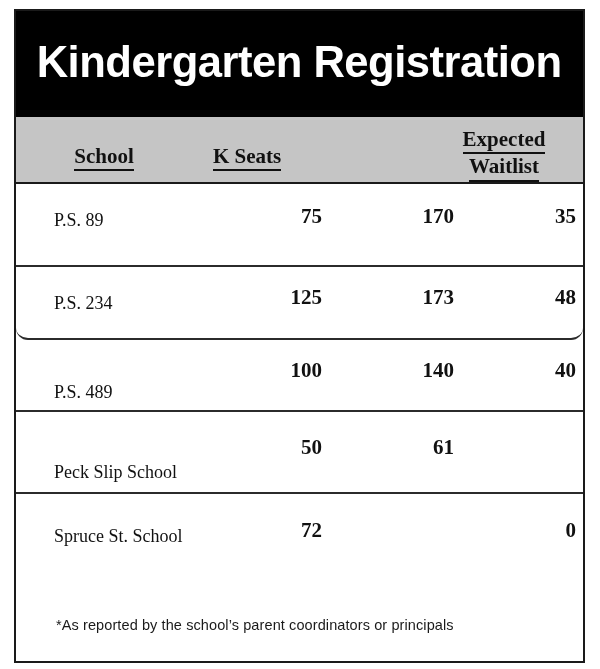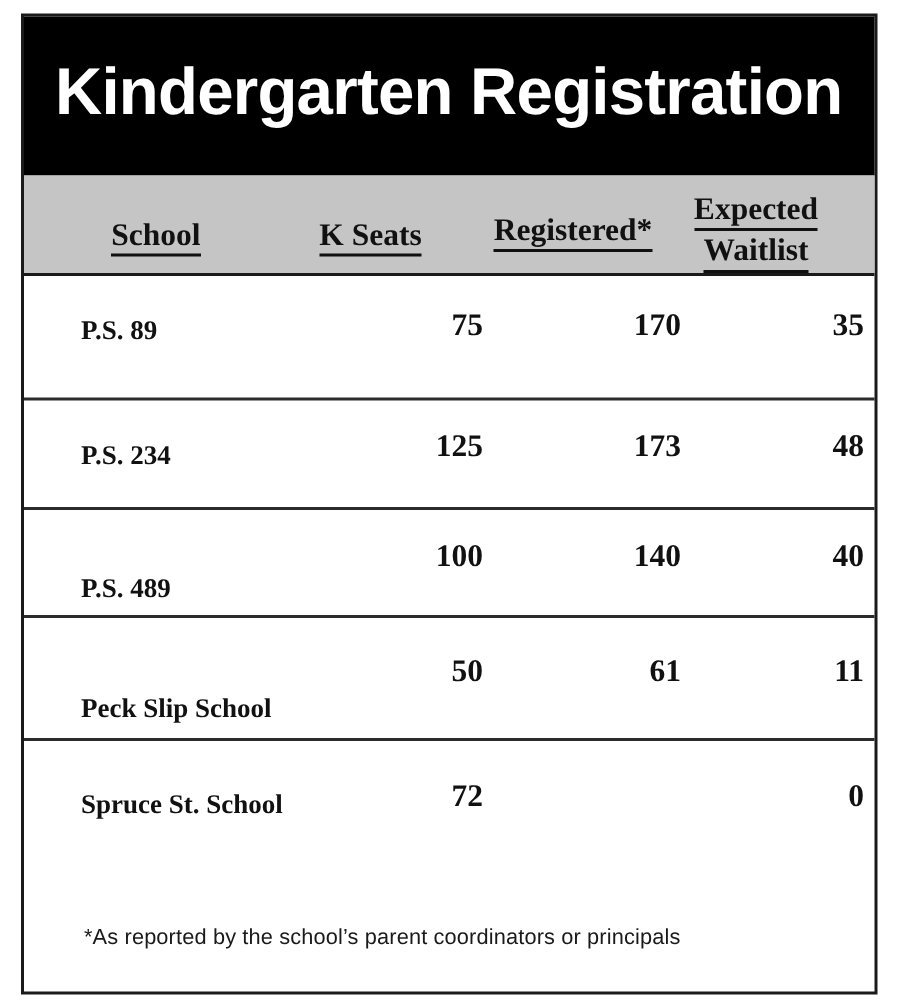--- a/index.html
+++ b/index.html
@@ -87,40 +87,40 @@
     left: 0;
     width: 100%;
     box-sizing: border-box;
     border-bottom: 2px solid #2b2b2b;
   }
   .row.last { border-bottom: none; }
 
   .row .school {
     position: absolute;
     left: 38px;
-    font-weight: 700;
+    font-weight: 400;
     font-size: 18px;
     color: #111111;
     white-space: nowrap;
   }
   .row .num {
     position: absolute;
     font-weight: 700;
     font-size: 21px;
     color: #111111;
     text-align: right;
     white-space: nowrap;
   }
   .n-seats { left: 156px; width: 150px; }
   .n-reg   { left: 288px; width: 150px; }
   .n-wait  { left: 410px; width: 150px; }
 
   
   .r0 { top: 0px;   height: 83px; }
-  .r1 { top: 83px;  height: 73px; }
+  .r1 { top: 83px;  height: 73px; border-radius: 12px; }
   .r2 { top: 156px; height: 72px; }
   .r3 { top: 228px; height: 82px; }
   .r4 { top: 310px; height: 171px; }
 
   
   .r0 .school { top: 26px; }
   .r0 .num    { top: 20px; }
 
   .r1 .school { top: 26px; }
   .r1 .num    { top: 18px; }
@@ -156,23 +156,20 @@
     <div class="title-text" style="transform: scaleX(0.99); font-size: 44px;">Kindergarten Registration</div>
   </div>
 
   <div class="col-head">
     <div class="cell ch-school">
       <span class="ul">School</span>
     </div>
     <div class="cell ch-seats">
       <span class="ul">K Seats</span>
     </div>
-    <div class="cell ch-reg">
-      <span class="ul">Registered*</span>
-    </div>
     <div class="cell ch-wait">
       <span class="ul">Expected</span><br>
       <span class="ul">Waitlist</span>
     </div>
   </div>
 
   <div class="rows" style="position:absolute;left:0;top:173px;width:100%;height:481px;">
 
     <div class="row r0">
       <div class="school">P.S. 89</div>
@@ -192,21 +189,20 @@
       <div class="school">P.S. 489</div>
       <div class="num n-seats">100</div>
       <div class="num n-reg">140</div>
       <div class="num n-wait">40</div>
     </div>
 
     <div class="row r3">
       <div class="school">Peck Slip School</div>
       <div class="num n-seats">50</div>
       <div class="num n-reg">61</div>
-      <div class="num n-wait">11</div>
     </div>
 
     <div class="row r4 last">
       <div class="school">Spruce St. School</div>
       <div class="num n-seats">72</div>
       <div class="num n-wait">0</div>
     </div>
 
   </div>
 

